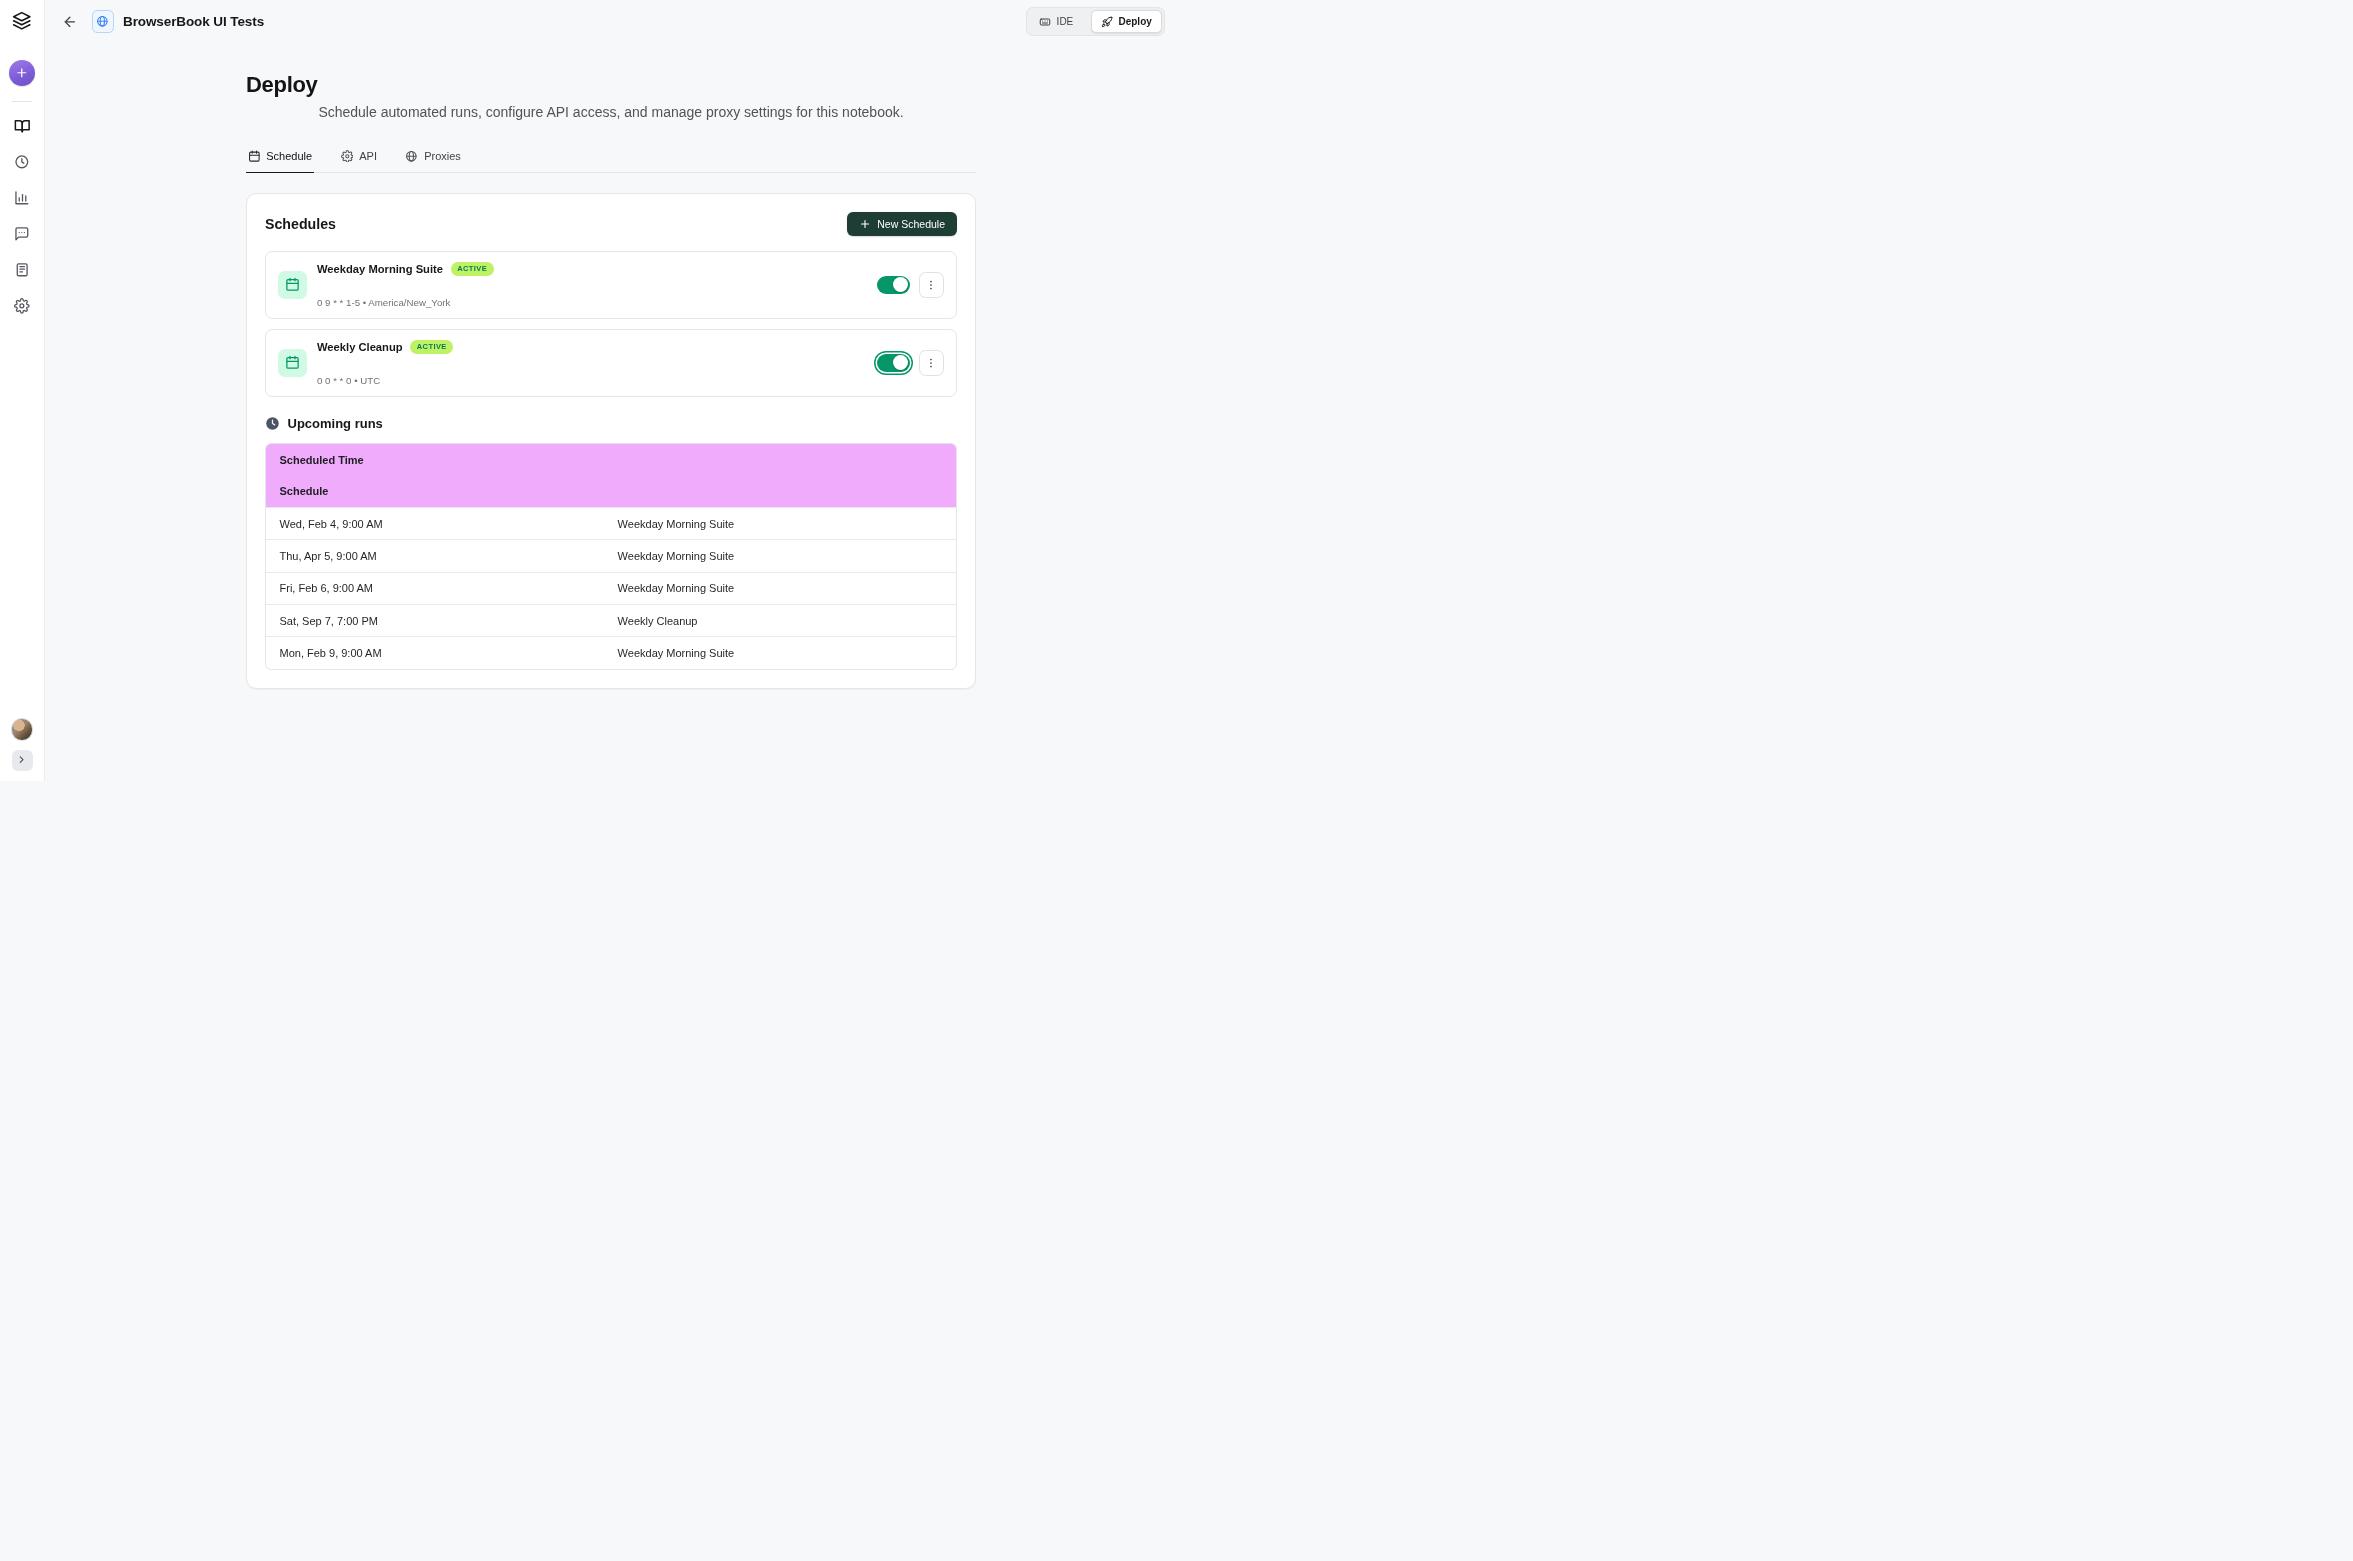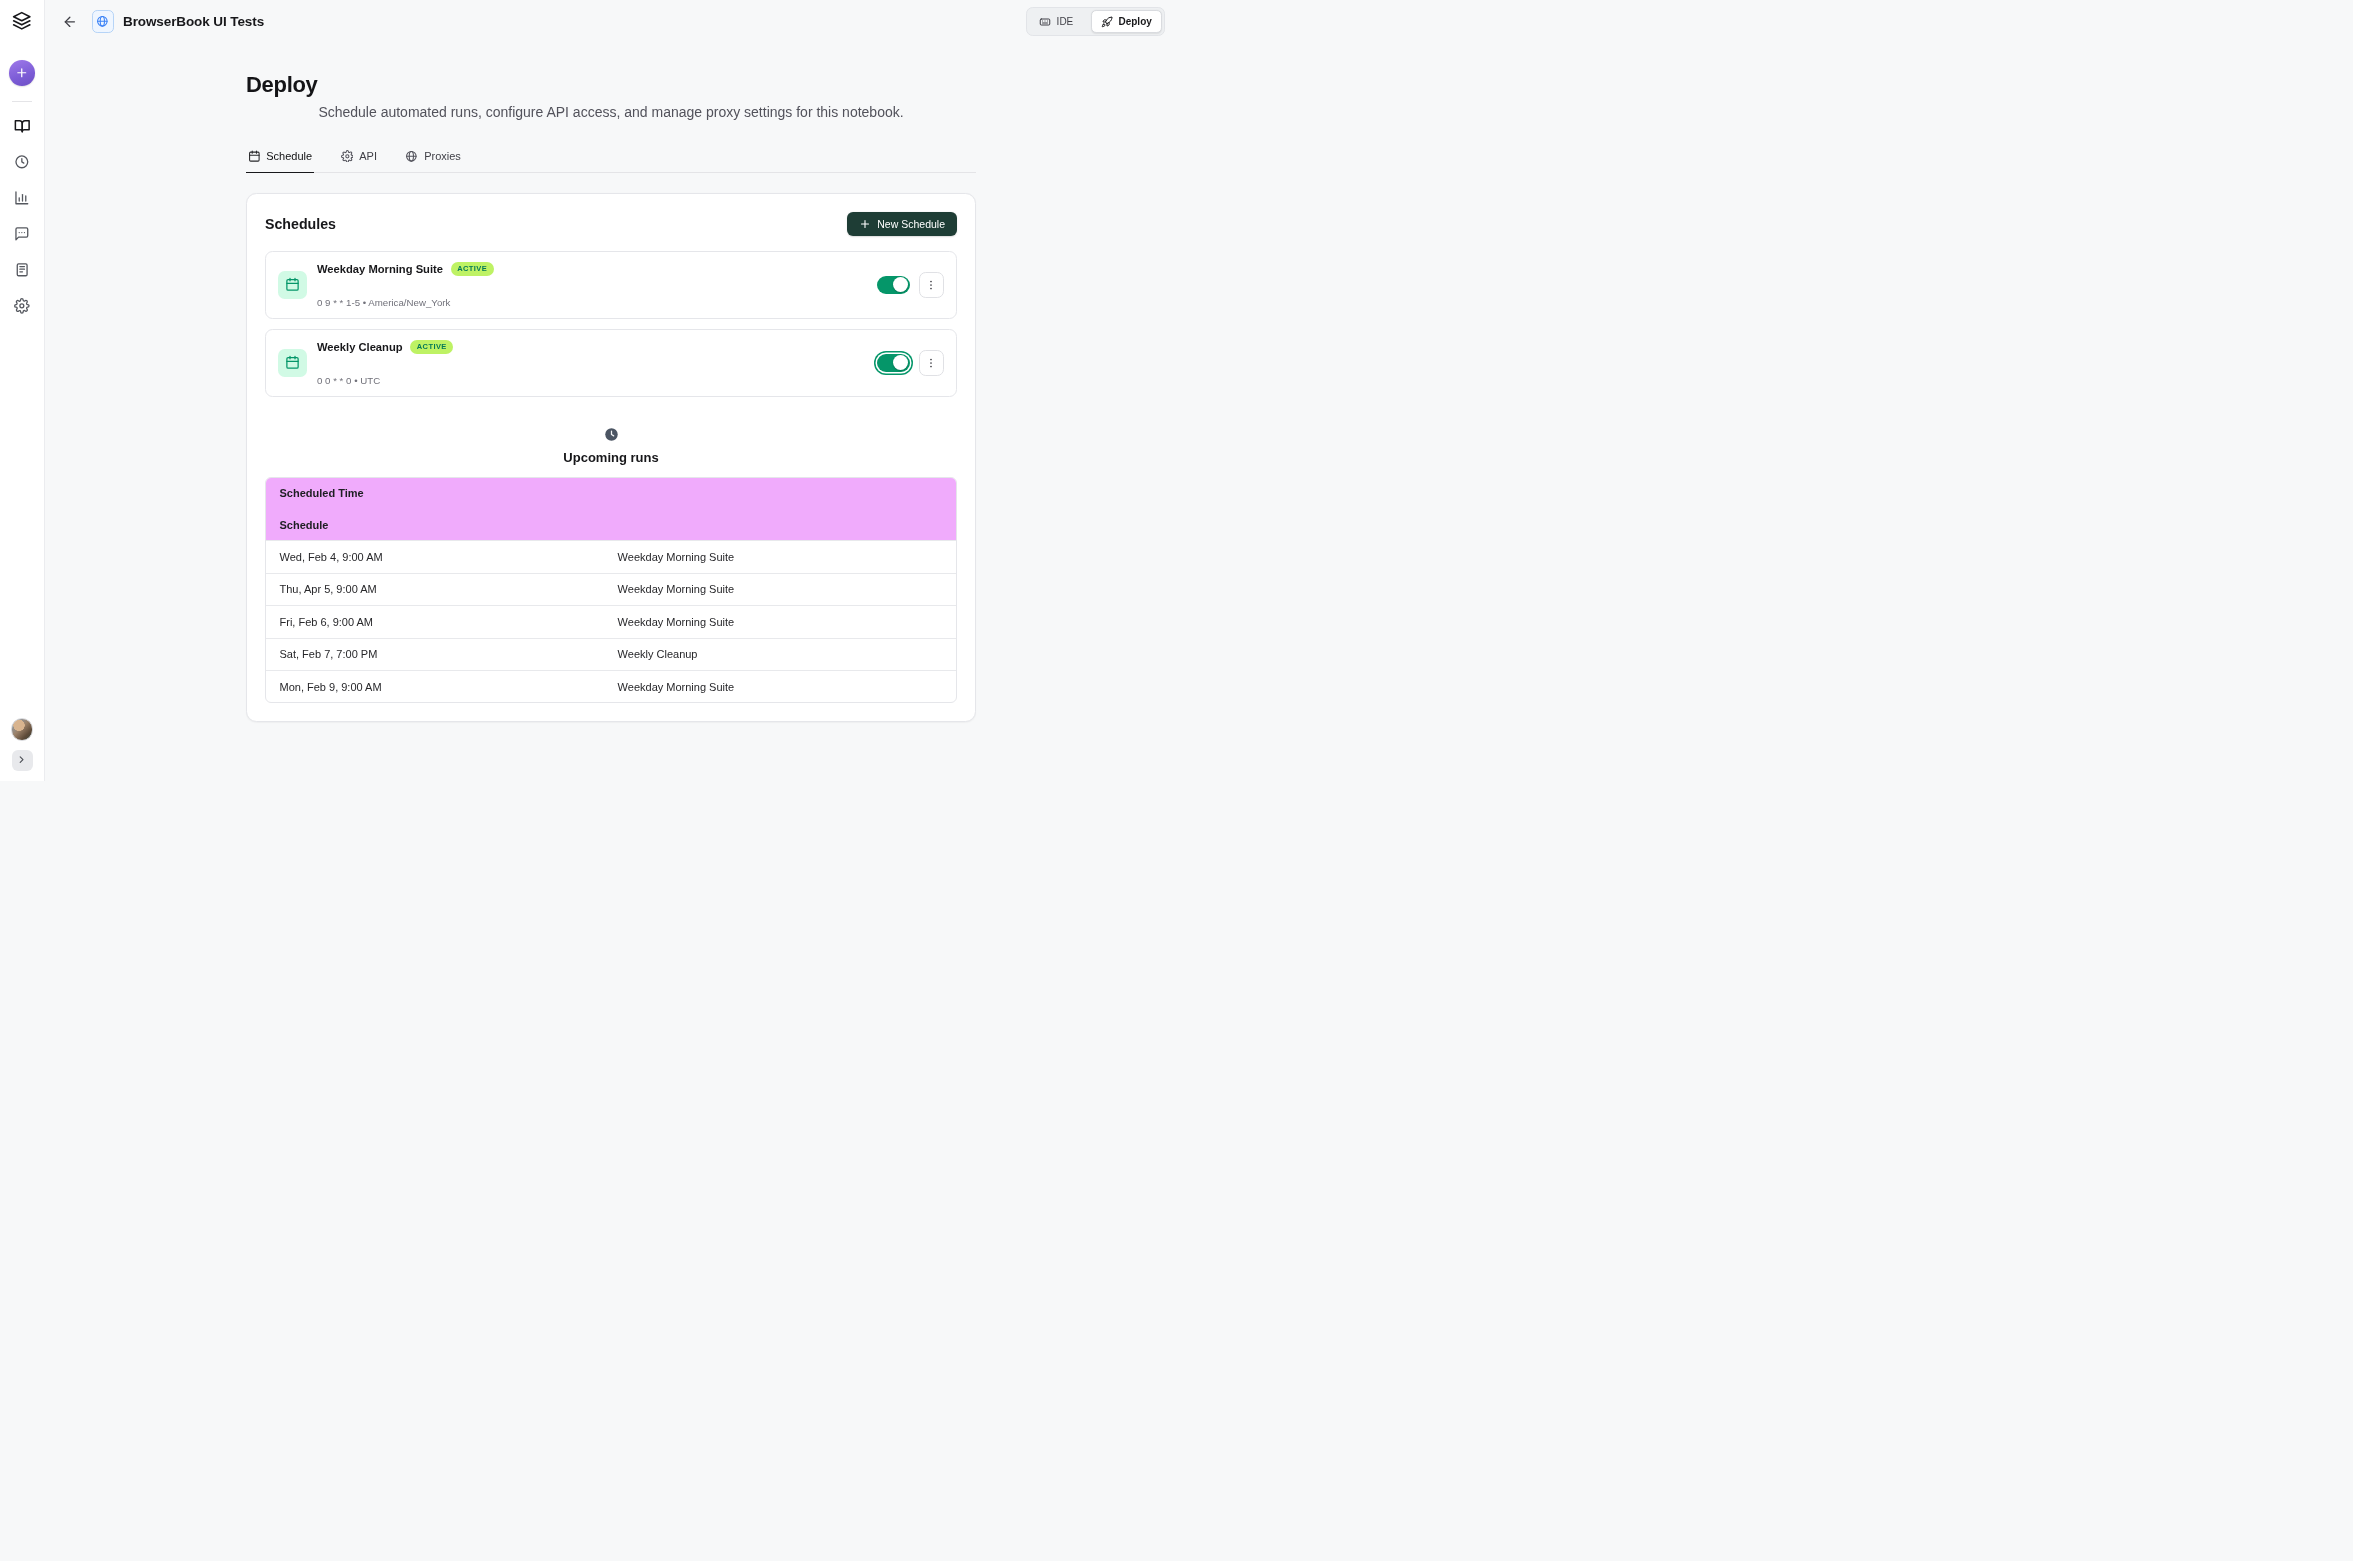--- a/index.html
+++ b/index.html
@@ -128,21 +128,21 @@
   .toggle::after {
     content: ""; position: absolute; top: 1.5px; right: 1.5px; width: 15px; height: 15px;
     border-radius: 50%; background: #fff; box-shadow: 0 0.7px 1.5px rgba(0,0,0,.25);
   }
   .toggle.ring { box-shadow: 0 0 0 1.5px #ffffff, 0 0 0 3px #059669; }
   .menu-btn {
     width: 25.5px; height: 25.5px; border: 0.7px solid #e0e1e5; border-radius: 6.7px; cursor: pointer;
     background: #fff; color: #3f3f46; display: flex; align-items: center; justify-content: center;
   }
 
-  .upcoming-head { display: flex; align-items: center; gap: 7.5px; margin: 30px 0 12px; flex-direction: column; }
+  .upcoming-head { display: flex; align-items: flex-end; gap: 7.5px; margin: 19px 0 12px; }
   .upcoming-title { font-size: 13px; font-weight: 700; color: #17171a; }
   .clock-fill { display: flex; color: #4b5563; }
 
   .runs-table { border: 0.7px solid #e5e6ea; border-radius: 6px; overflow: hidden; background: #fff; }
   .trow { display: flex; border-top: 0.7px solid #e8e9ec; }
   .trow.thead { border-top: none; background: #f0abfc; flex-direction: column; }
   .tcell { padding: 9.7px 13.5px; font-size: 11px; color: #27272a; }
   .tcell.c1 { width: 49%; flex: 0 0 49%; }
   .tcell.c2 { flex: 1; }
   .thead .tcell { font-weight: 600; color: #1d1e22; }
@@ -412,21 +412,21 @@
             </div>
             <div class="trow">
               <div class="tcell c1">Thu, Apr 5, 9:00 AM</div>
               <div class="tcell c2">Weekday Morning Suite</div>
             </div>
             <div class="trow">
               <div class="tcell c1">Fri, Feb 6, 9:00 AM</div>
               <div class="tcell c2">Weekday Morning Suite</div>
             </div>
             <div class="trow">
-              <div class="tcell c1">Sat, Feb 7, 7:00 PM</div>
+              <div class="tcell c1">Sat, Sep 7, 7:00 PM</div>
               <div class="tcell c2">Weekly Cleanup</div>
             </div>
             <div class="trow">
               <div class="tcell c1">Mon, Feb 9, 9:00 AM</div>
               <div class="tcell c2">Weekday Morning Suite</div>
             </div>
           </div>
         </section>
       </div>
     </main>

